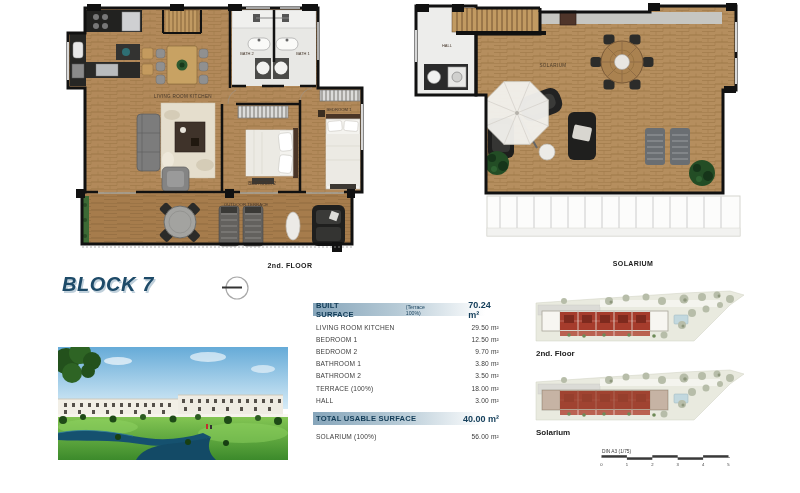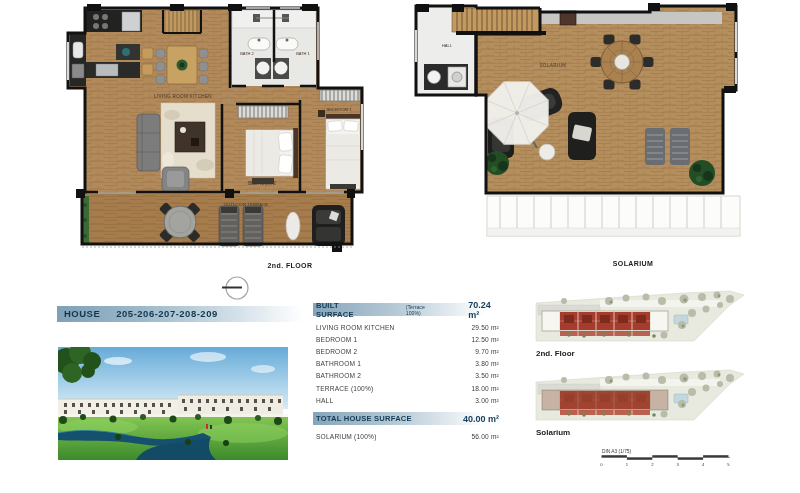--- a/index.html
+++ b/index.html
@@ -317,28 +317,25 @@
       <rect x="648" y="3" width="12" height="8"></rect>
         <rect x="726" y="3" width="11" height="8"></rect>
       <rect x="724" y="86" width="12" height="7"></rect>
     </g>
 
     <text x="447" y="47" font-size="4" fill="#46372a" text-anchor="middle">HALL</text>
     <text x="553" y="67" font-size="4.6" fill="#4a3a28" letter-spacing="0.4" text-anchor="middle">SOLARIUM</text>
   </svg>
   <div class="abs plan-caption" style="left:587px;top:260px;width:92px">SOLARIUM</div>
 
+  <div class="abs" id="block-title">BLOCK 7</div>
   <svg class="abs" style="left:222px;top:274px" width="30" height="30">
     <circle cx="15" cy="14" r="11" fill="#ffffff" stroke="#a8a8a8" stroke-width="1.2"></circle>
     <path d="M0 13.5h20" stroke="#333" stroke-width="2"></path>
   </svg>
-  <div class="abs" id="house-bar">
-    <span class="hl">HOUSE</span>
-    <span class="hn">205-206-207-208-209</span>
-  </div>
 
   <div class="abs" id="surface-table">
     <div class="tbar">
       <span class="lab">BUILT SURFACE</span>
       <span class="note">(Terrace 100%)</span>
       <span class="val">70.24 m²</span>
     </div>
     <div id="table-rows">
       <div class="trow">
         <span class="lab">LIVING ROOM KITCHEN</span>
@@ -363,21 +360,21 @@
       <div class="trow">
         <span class="lab">TERRACE (100%)</span>
         <span class="val">18.00 m²</span>
       </div>
       <div class="trow">
         <span class="lab">HALL</span>
         <span class="val">3.00 m²</span>
       </div>
     </div>
     <div class="tbar" id="total-bar">
-      <span class="lab">TOTAL HOUSE SURFACE</span>
+      <span class="lab">TOTAL USABLE SURFACE</span>
       <span class="val">40.00 m²</span>
     </div>
     <div class="trow" id="solarium-row">
       <span class="lab">SOLARIUM (100%)</span>
       <span class="val">56.00 m²</span>
     </div>
   </div>
 
   <svg class="abs" style="left:58px;top:347px" width="230" height="113" viewBox="0 0 230 113">
     <defs>

